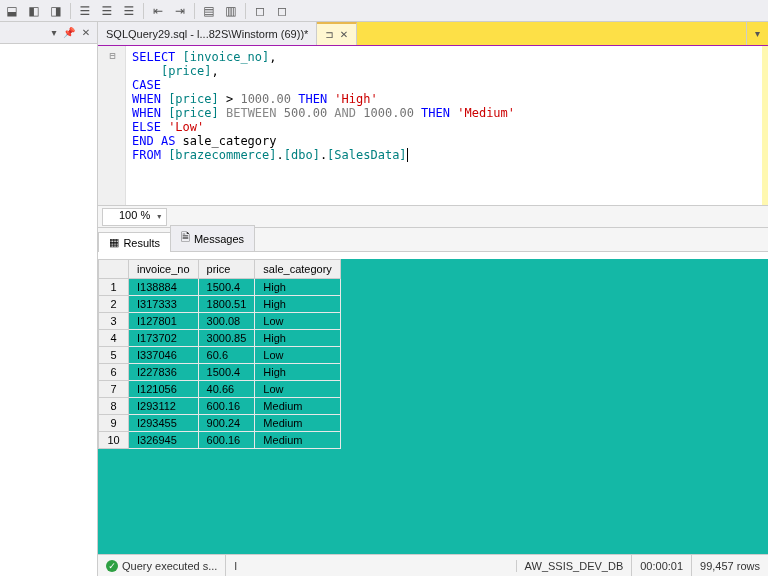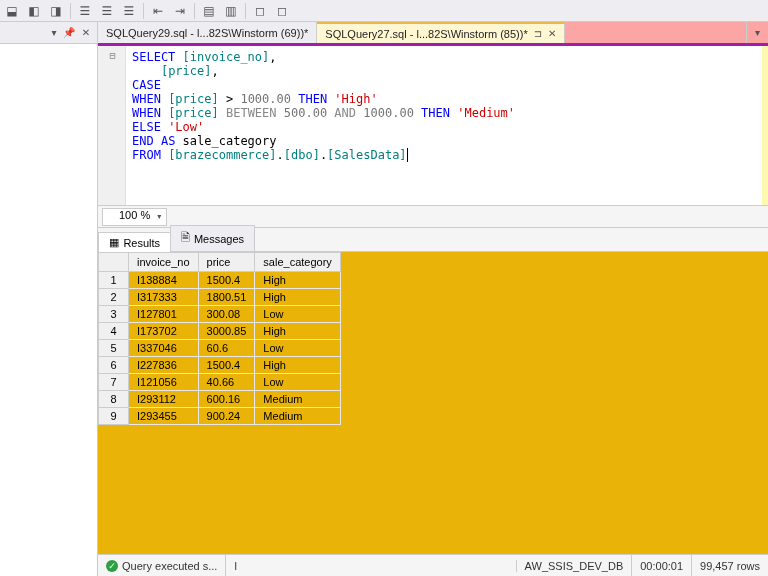--- a/index.html
+++ b/index.html
@@ -54,24 +54,24 @@
   .lh-btn { width:14px; height:14px; display:flex; align-items:center; justify-content:center; color:#555; font-size:10px; cursor:pointer;}
   .right-panel {
     flex: 1;
     display: flex;
     flex-direction: column;
     min-width: 0;
     background: #fff;
   }
   .tabs-row {
     height: 24px;
-    background: #fca5a5;
+    background: #fde047;
     display: flex;
     align-items: stretch;
-    border-bottom: 3px solid #a21caf;
+    border-bottom: 1px solid #a21caf;
   }
   .doc-tab {
     padding: 0 8px;
     display: flex;
     align-items: center;
     gap: 6px;
     border-right: 1px solid #ccc;
     font-size: 11px;
     color: #1e1e1e;
     background: #eeeef2;
@@ -165,21 +165,22 @@
   }
   .rtab.active {
     background: #fff;
     position: relative;
     top: 1px;
   }
   .rtab .ricon { font-size: 11px; }
   .grid-wrap {
     flex: 1;
     overflow: auto;
-    background: #eab308;
+    background: #14b8a6;
+    margin-top: 7px;
   }
   .grid {
     border-collapse: collapse;
     font-size: 11px;
   }
   .grid th {
     background: #f0f0f0;
     border: 1px solid #ccc;
     padding: 3px 8px;
     font-weight: normal;
@@ -254,21 +255,20 @@
       <span class="lh-btn">✕</span>
     </div>
   </div>
 
   <div class="right-panel">
     <div class="tabs-row" id="tabs-row">
         <div class="doc-tab">
           <span>SQLQuery29.sql - l...82S\Winstorm (69))*</span>
         </div>
         <div class="doc-tab active">
-          <span>SQLQuery27.sql - l...82S\Winstorm (85))*</span>
           <span class="tab-pin">⊐</span>
           <span class="tab-close">✕</span>
         </div>
         <div class="tabs-spacer"></div>
         <div class="tabs-dropdown">▾</div>
       </div>
 
     <div class="editor-wrap">
       <div class="gutter">
           <div class="minus">⊟</div>
@@ -351,20 +351,26 @@
                 <td>I293112</td>
                 <td>600.16</td>
                 <td>Medium</td>
               </tr>
               <tr>
                 <td class="rownum">9</td>
                 <td>I293455</td>
                 <td>900.24</td>
                 <td>Medium</td>
               </tr>
+              <tr>
+                <td class="rownum">10</td>
+                <td>I326945</td>
+                <td>600.16</td>
+                <td>Medium</td>
+              </tr>
             </tbody>
           </table>
       </div>
     </div>
 
     <div class="statusbar">
       <div class="cell">
         <span class="ok-icon">✓</span>
         <span>Query executed s...</span>
       </div>

